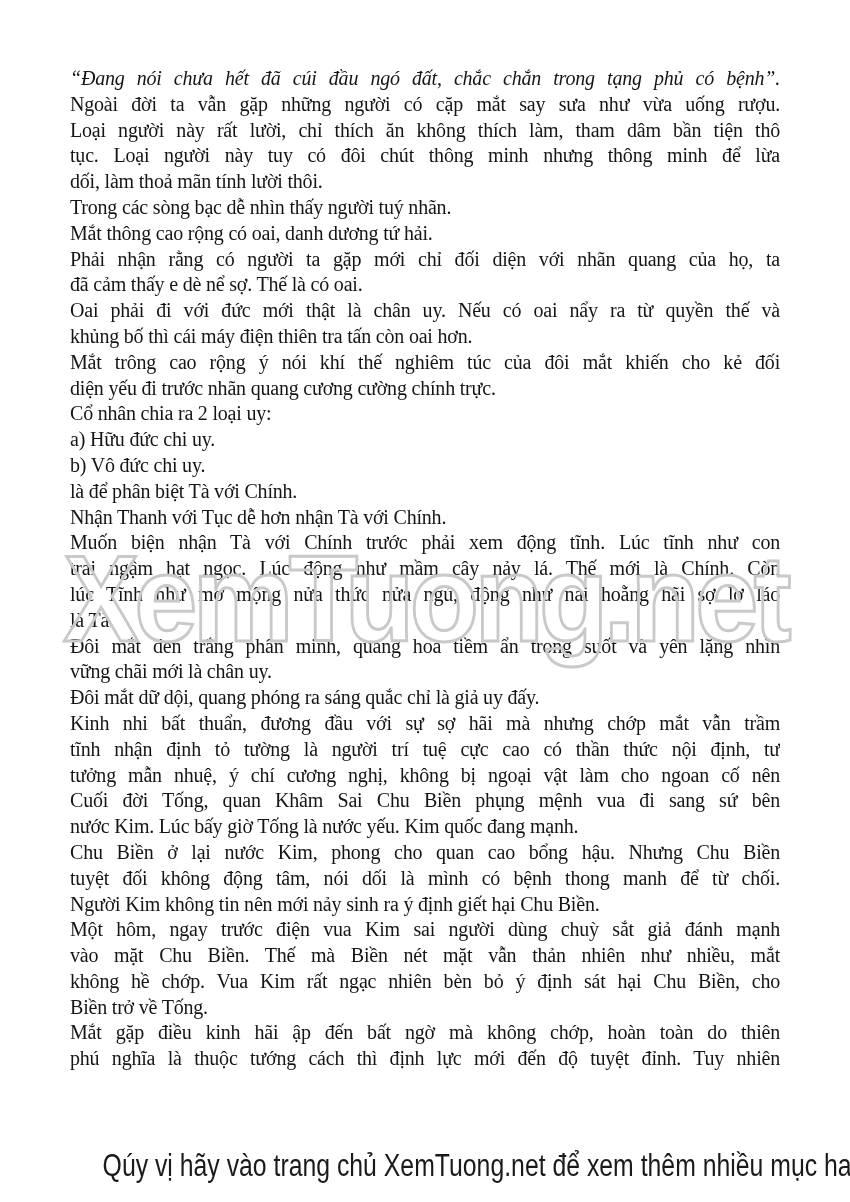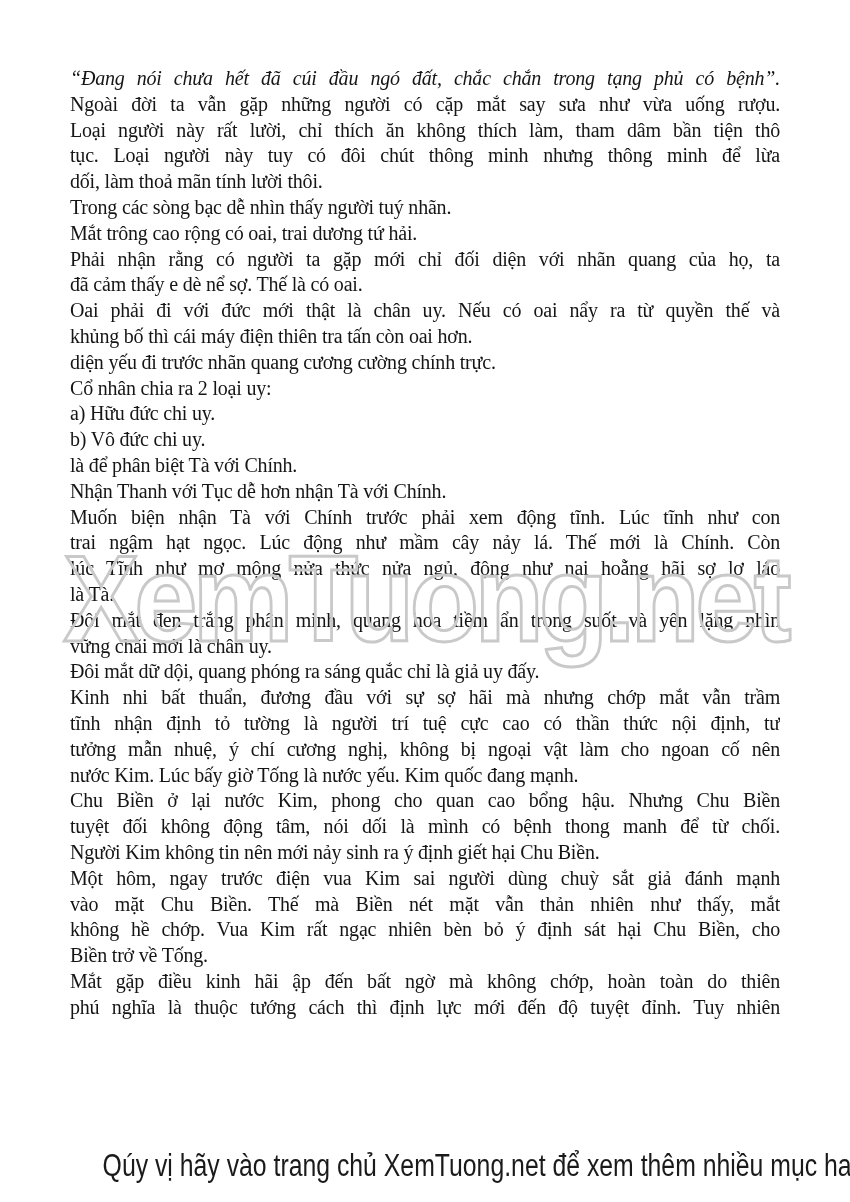--- a/index.html
+++ b/index.html
@@ -95,47 +95,49 @@
 
   <div class="watermark">XemTuong.net</div>
 
   <div class="content" id="text-body">
       <div class="line fill italic">“Đang nói chưa hết đã cúi đầu ngó đất, chắc chắn trong tạng phủ có bệnh”.</div>
       <div class="line fill">Ngoài đời ta vẫn gặp những người có cặp mắt say sưa như vừa uống rượu.</div>
       <div class="line fill">Loại người này rất lười, chỉ thích ăn không thích làm, tham dâm bần tiện thô</div>
       <div class="line fill">tục. Loại người này tuy có đôi chút thông minh nhưng thông minh để lừa</div>
       <div class="line">dối, làm thoả mãn tính lười thôi.</div>
       <div class="line">Trong các sòng bạc dễ nhìn thấy người tuý nhãn.</div>
-      <div class="line">Mắt trông cao rộng có oai, trai dương tứ hải.</div>
+      <div class="line">Mắt thông cao rộng có oai, danh dương tứ hải.</div>
       <div class="line fill">Phải nhận rằng có người ta gặp mới chỉ đối diện với nhãn quang của họ, ta</div>
       <div class="line">đã cảm thấy e dè nể sợ. Thế là có oai.</div>
       <div class="line fill">Oai phải đi với đức mới thật là chân uy. Nếu có oai nẩy ra từ quyền thế và</div>
       <div class="line">khủng bố thì cái máy điện thiên tra tấn còn oai hơn.</div>
+      <div class="line fill">Mắt trông cao rộng ý nói khí thế nghiêm túc của đôi mắt khiến cho kẻ đối</div>
       <div class="line">diện yếu đi trước nhãn quang cương cường chính trực.</div>
       <div class="line">Cổ nhân chia ra 2 loại uy:</div>
       <div class="line">a) Hữu đức chi uy.</div>
       <div class="line">b) Vô đức chi uy.</div>
       <div class="line">là để phân biệt Tà với Chính.</div>
       <div class="line">Nhận Thanh với Tục dễ hơn nhận Tà với Chính.</div>
       <div class="line fill">Muốn biện nhận Tà với Chính trước phải xem động tĩnh. Lúc tĩnh như con</div>
       <div class="line fill">trai ngậm hạt ngọc. Lúc động như mầm cây nảy lá. Thế mới là Chính. Còn</div>
       <div class="line fill">lúc Tĩnh như mơ mộng nửa thức nửa ngủ, động như nai hoẵng hãi sợ lơ láo</div>
       <div class="line">là Tà.</div>
       <div class="line fill">Đôi mắt đen trắng phân minh, quang hoa tiềm ẩn trong suốt và yên lặng nhìn</div>
       <div class="line">vững chãi mới là chân uy.</div>
       <div class="line">Đôi mắt dữ dội, quang phóng ra sáng quắc chỉ là giả uy đấy.</div>
       <div class="line fill">Kinh nhi bất thuẩn, đương đầu với sự sợ hãi mà nhưng chớp mắt vẫn trầm</div>
       <div class="line fill">tĩnh nhận định tỏ tường là người trí tuệ cực cao có thần thức nội định, tư</div>
       <div class="line fill">tưởng mẫn nhuệ, ý chí cương nghị, không bị ngoại vật làm cho ngoan cố nên</div>
+      <div class="line fill">Cuối đời Tống, quan Khâm Sai Chu Biền phụng mệnh vua đi sang sứ bên</div>
       <div class="line">nước Kim. Lúc bấy giờ Tống là nước yếu. Kim quốc đang mạnh.</div>
       <div class="line fill">Chu Biền ở lại nước Kim, phong cho quan cao bổng hậu. Nhưng Chu Biền</div>
       <div class="line fill">tuyệt đối không động tâm, nói dối là mình có bệnh thong manh để từ chối.</div>
       <div class="line">Người Kim không tin nên mới nảy sinh ra ý định giết hại Chu Biền.</div>
       <div class="line fill">Một hôm, ngay trước điện vua Kim sai người dùng chuỳ sắt giả đánh mạnh</div>
-      <div class="line fill">vào mặt Chu Biền. Thế mà Biền nét mặt vẫn thản nhiên như thấy, mắt</div>
+      <div class="line fill">vào mặt Chu Biền. Thế mà Biền nét mặt vẫn thản nhiên như nhiều, mắt</div>
       <div class="line fill">không hề chớp. Vua Kim rất ngạc nhiên bèn bỏ ý định sát hại Chu Biền, cho</div>
       <div class="line">Biền trở về Tống.</div>
       <div class="line fill">Mắt gặp điều kinh hãi ập đến bất ngờ mà không chớp, hoàn toàn do thiên</div>
       <div class="line fill">phú nghĩa là thuộc tướng cách thì định lực mới đến độ tuyệt đỉnh. Tuy nhiên</div>
     </div>
 
   <div class="footer">
     <span class="footer-text">Qúy vị hãy vào trang chủ XemTuong.net để xem thêm nhiều mục hay khác</span>
   </div>
 

